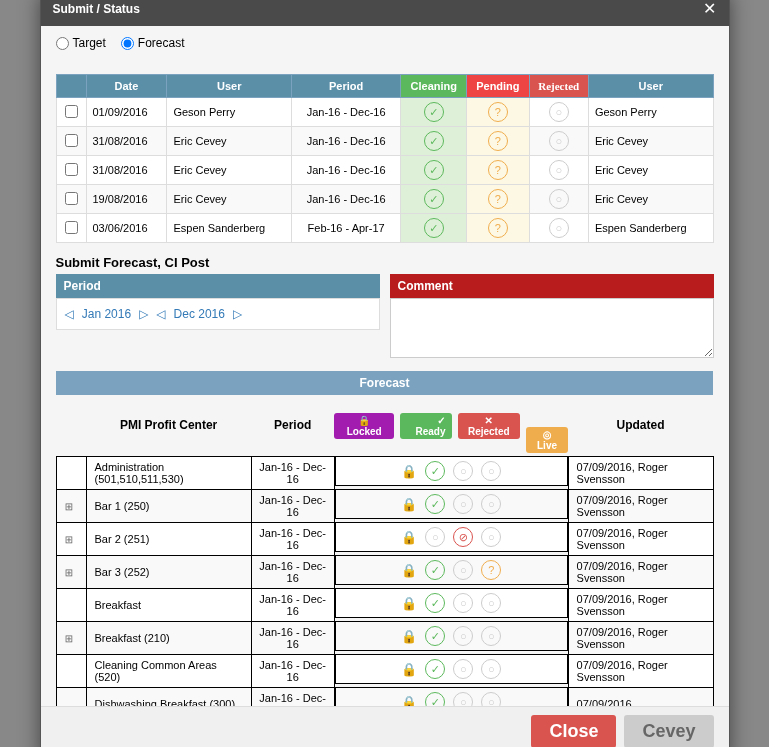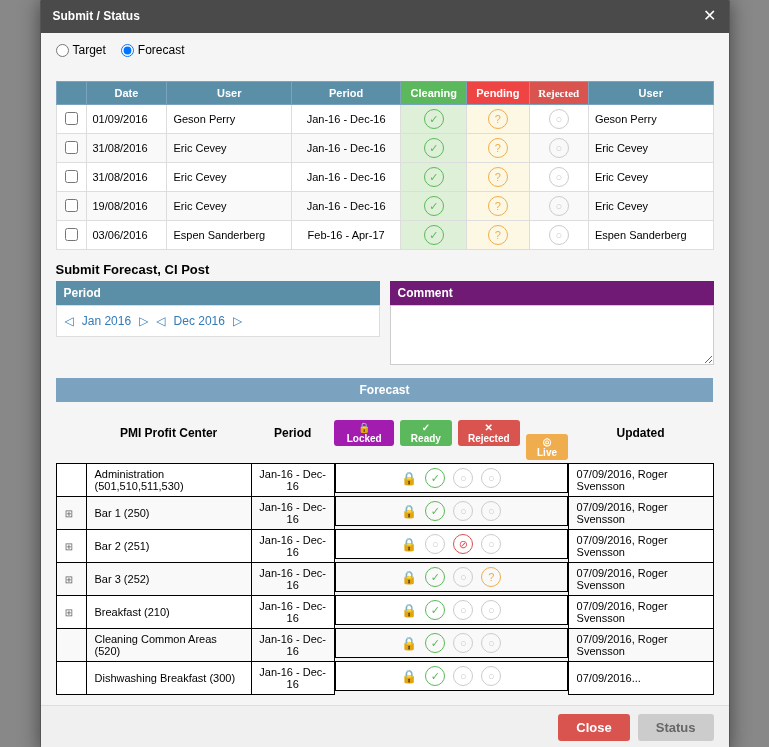--- a/index.html
+++ b/index.html
@@ -21,36 +21,36 @@
     .table-row:nth-child(even) td { background: #f9f9f9; }
     .icon-circle { display: inline-flex; align-items: center; justify-content: center; width: 20px; height: 20px; border-radius: 50%; border: 1px solid #ccc; font-size: 11px; color: #999; }
     .icon-check { border-color: #5cb85c; color: #5cb85c; }
     .icon-question { border-color: #f0ad4e; color: #f0ad4e; }
     .icon-disabled { border-color: #ccc; color: #ccc; }
     .submit-label { font-weight: bold; font-size: 13px; margin-bottom: 4px; }
     .period-comment-row { display: flex; gap: 10px; margin-bottom: 10px; }
     .period-section { flex: 1; }
     .period-header { background: #5b8fa8; color: #fff; padding: 5px 8px; font-weight: bold; font-size: 12px; }
     .comment-section { flex: 1; }
-    .comment-header { background: #701a75; color: #fff; padding: 5px 8px; font-weight: bold; font-size: 12px; }
+    .comment-header { background: #b91c1c; color: #fff; padding: 5px 8px; font-weight: bold; font-size: 12px; }
     .period-nav { display: flex; align-items: center; gap: 8px; padding: 8px; background: #fff; border: 1px solid #ddd; }
     .period-nav span { color: #337ab7; cursor: pointer; }
     textarea { width: 100%; height: 60px; border: 1px solid #ccc; resize: vertical; padding: 4px; font-size: 11px; }
     .forecast-table { width: 100%; border-collapse: collapse; }
     .status-row { display: flex; align-items: center; gap: 6px; justify-content: center; padding: 3px 0; }
     .status-badge { display: inline-flex; align-items: center; gap: 3px; padding: 2px 6px; border-radius: 3px; font-size: 10px; font-weight: bold; color: #fff; }
     .badge-locked { background: #a21caf; }
-    .badge-ready { background: #5cb85c; }
+    .badge-ready { background: #5cb85c; text-align: right; }
     .badge-rejected { background: #d9534f; }
     .badge-live { background: #f0ad4e; margin-top: 29px; }
     .forecast-data td { border: 1px solid #000000; padding: 4px 6px; text-align: center; background: #fff; font-size: 11px; }
     .forecast-data td.text-left { text-align: left; padding-left: 8px; }
     .forecast-data:nth-child(even) td { background: #f9f9f9; }
     .modal-footer { display: flex; justify-content: flex-end; gap: 8px; padding: 8px 15px; background: #f0f0f0; border-top: 1px solid #ddd; }
-    .btn { padding: 6px 18px; border-radius: 3px; border: none; cursor: pointer; font-size: 13px; font-weight: bold; }
+    .btn { padding: 6px 18px; border-radius: 3px; border: none; cursor: pointer; font-size: 18px; font-weight: bold; }
     .btn-close { background: #d9534f; color: #fff; }
     .btn-submit { background: #ccc; color: #666; cursor: not-allowed; }
     .expand-icon { font-size: 10px; color: #666; cursor: pointer; margin-right: 4px; }
     .green-cell { background: #dff0d8 !important; }
     .orange-cell { background: #fcf8e3 !important; }
   </style>
 </head>
 <body>
 
 <div class="modal">
@@ -221,20 +221,32 @@
     <td>Jan-16 - Dec-16</td>
     <td style="display:flex;gap:8px;justify-content:center;align-items:center;padding:4px;">
       <span style="font-size:13px;">🔒</span>
               <span class="icon-circle icon-check">✓</span>
               <span class="icon-circle icon-disabled">○</span>
               <span class="icon-circle icon-question">?</span>
     </td>
     <td class="text-left">07/09/2016, Roger Svensson</td>
   </tr>
           <tr class="forecast-data">
+    <td></td>
+    <td class="text-left">Breakfast</td>
+    <td>Jan-16 - Dec-16</td>
+    <td style="display:flex;gap:8px;justify-content:center;align-items:center;padding:4px;">
+      <span style="font-size:13px;">🔒</span>
+              <span class="icon-circle icon-check">✓</span>
+              <span class="icon-circle icon-disabled">○</span>
+              <span class="icon-circle icon-disabled">○</span>
+    </td>
+    <td class="text-left">07/09/2016, Roger Svensson</td>
+  </tr>
+          <tr class="forecast-data">
     <td><span class="expand-icon">⊞</span></td>
     <td class="text-left">Breakfast (210)</td>
     <td>Jan-16 - Dec-16</td>
     <td style="display:flex;gap:8px;justify-content:center;align-items:center;padding:4px;">
       <span style="font-size:13px;">🔒</span>
               <span class="icon-circle icon-check">✓</span>
               <span class="icon-circle icon-disabled">○</span>
               <span class="icon-circle icon-disabled">○</span>
     </td>
     <td class="text-left">07/09/2016, Roger Svensson</td>
@@ -261,15 +273,15 @@
               <span class="icon-circle icon-disabled">○</span>
               <span class="icon-circle icon-disabled">○</span>
     </td>
     <td class="text-left">07/09/2016...</td>
   </tr>
         </tbody>
     </table>
   </div>
   <div class="modal-footer">
     <button class="btn btn-close">Close</button>
-    <button class="btn btn-submit">Status</button>
+    <button class="btn btn-submit">Cevey</button>
   </div>
 </div>
 
 </body></html>

